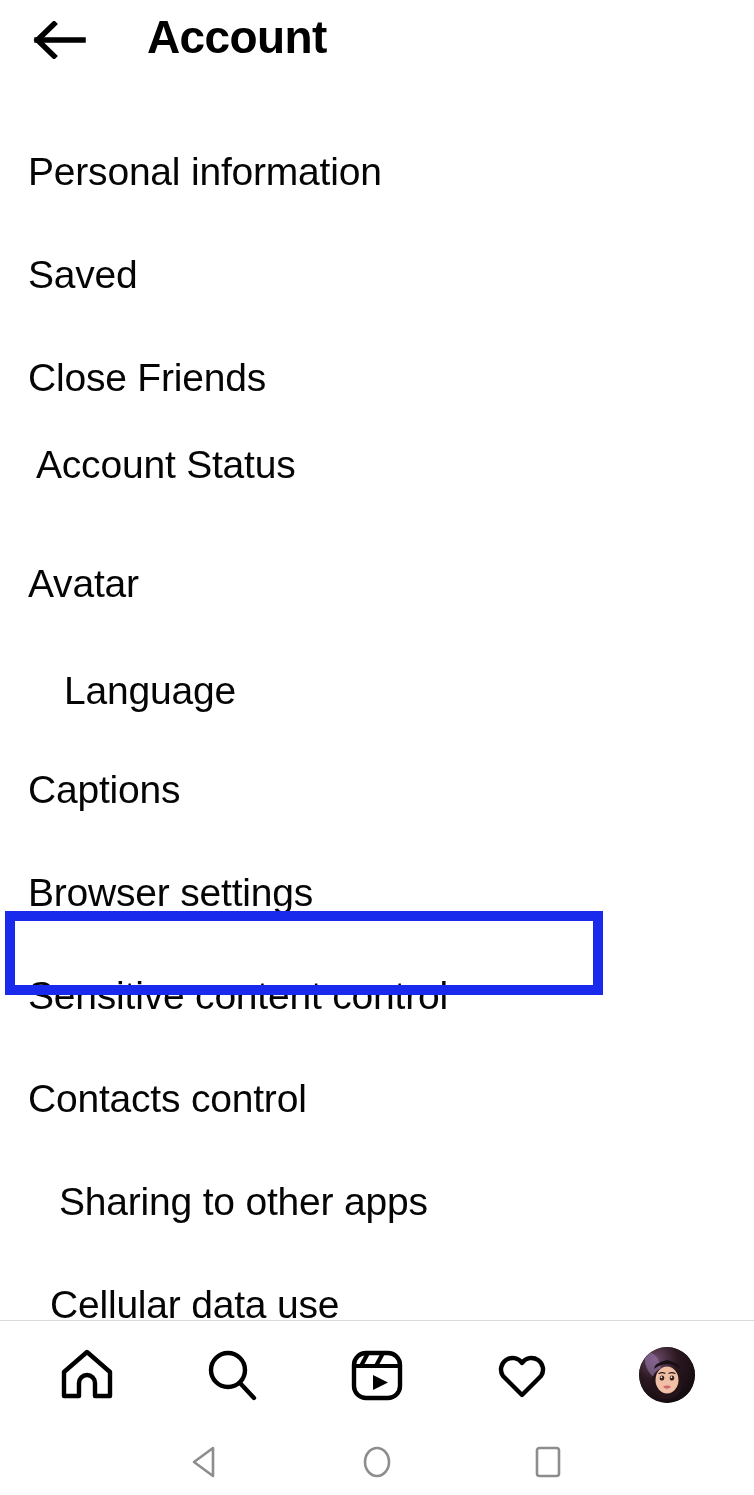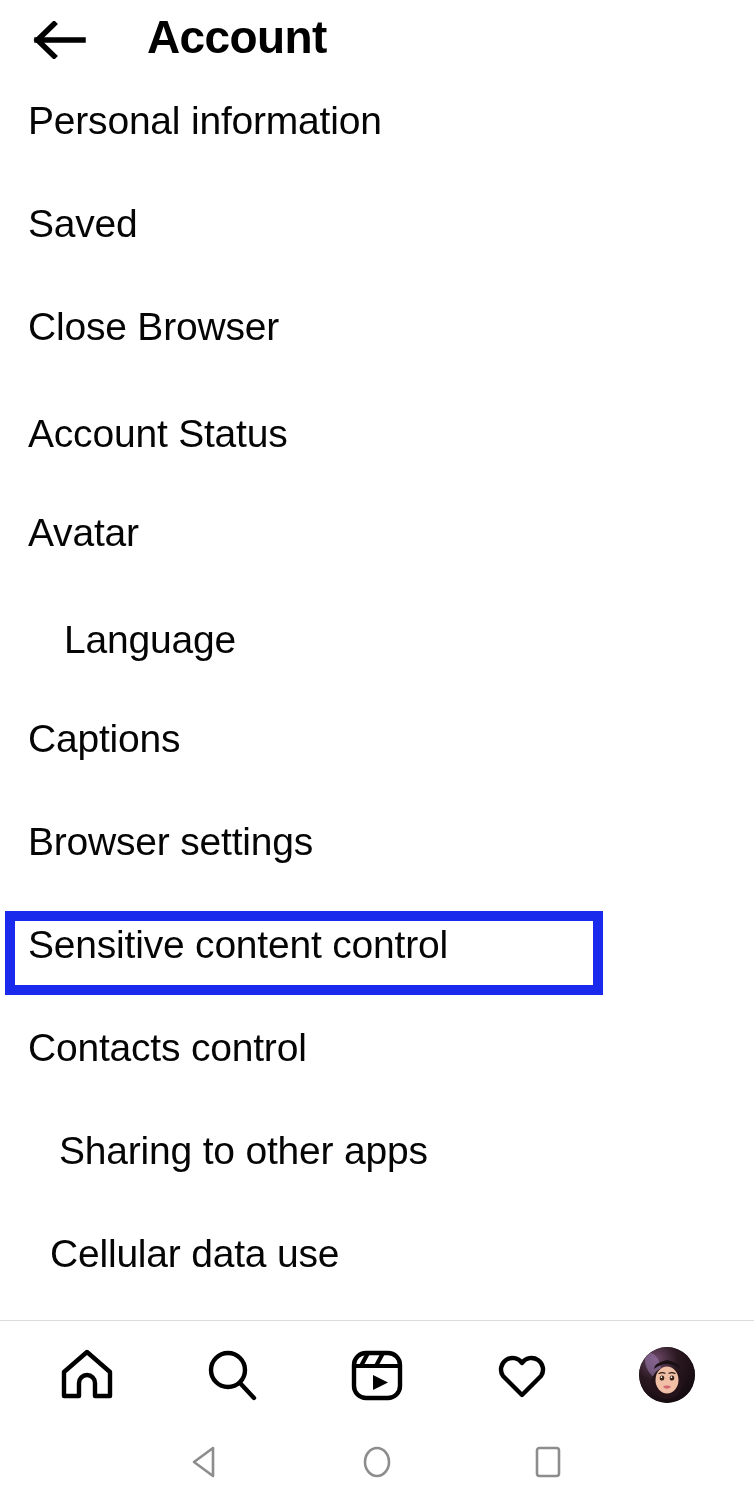--- a/index.html
+++ b/index.html
@@ -64,21 +64,21 @@
     position: relative;
     flex: 1 1 auto;
     overflow: hidden;
   }
   .list-item {
     position: absolute;
     left: 0;
     width: 596px;
     height: 103px;
     display: flex;
-    align-items: flex-start;
+    align-items: flex-end;
     cursor: pointer;
   }
   .list-item .label {
     padding-left: 28px;
     font-size: 39px;
     font-weight: 400;
     line-height: 52px;
     letter-spacing: -0.2px;
     color: #050505;
     white-space: nowrap;
@@ -176,23 +176,23 @@
 
   <div class="list" id="settings-list">
 
     <div class="list-item" style="top: 17px;">
         <div class="label">Personal information</div>
       </div>
       <div class="list-item" style="top: 120px;">
         <div class="label">Saved</div>
       </div>
       <div class="list-item" style="top: 223px;">
-        <div class="label">Close Browser</div>
-      </div>
-      <div class="list-item" style="top: 330px;">
+        <div class="label">Close Friends</div>
+      </div>
+      <div class="list-item" style="top: 310px; padding-left: 8px;">
         <div class="label">Account Status</div>
       </div>
       <div class="list-item" style="top: 429px;">
         <div class="label">Avatar</div>
       </div>
       <div class="list-item" style="top: 536px; margin-left: 36px;">
         <div class="label">Language</div>
       </div>
       <div class="list-item" style="top: 635px;">
         <div class="label">Captions</div>

